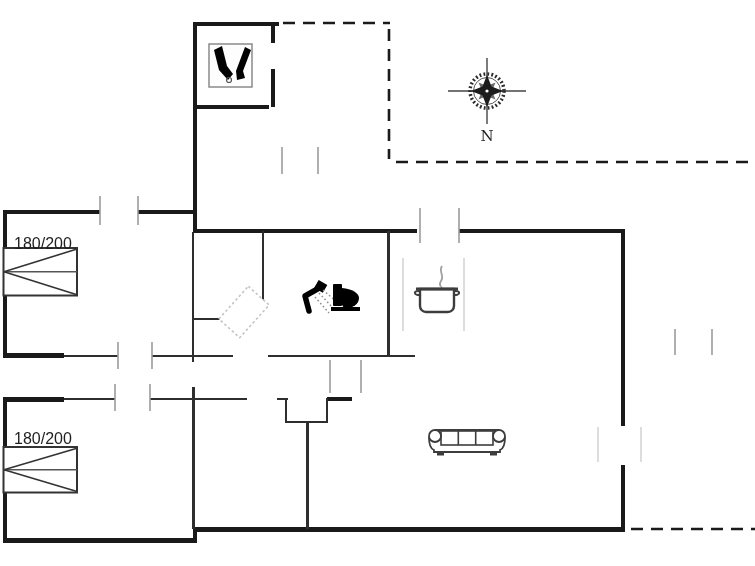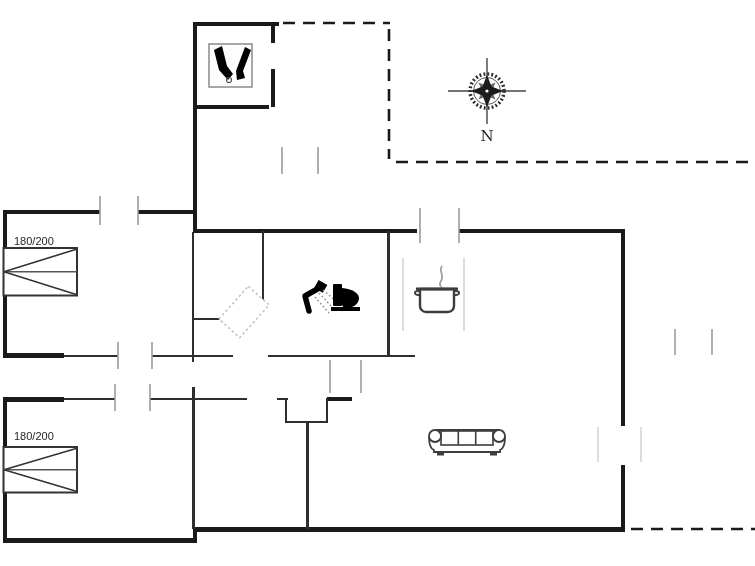--- a/index.html
+++ b/index.html
@@ -12,21 +12,21 @@
   }
   .plan svg{position:absolute;left:0;top:0;}
   .walls line{stroke:var(--wall,#1a1a1a);}
   .thinwalls line{stroke:var(--thinwall,#2e2e2e);}
   .dashes line{stroke:var(--wall,#1a1a1a);stroke-width:2.6;stroke-dasharray:12,8;}
   .ticks line{stroke:var(--tick,#9c9c9c);stroke-width:1.6;}
   .lightticks line{stroke:var(--lighttick,#cfcfcf);stroke-width:1.4;}
   .furn{stroke:var(--furniture,#3d3d3d);fill:none;}
   .lbl{
     position:absolute;color:var(--text,#1f1f1f);
-    font-size:11px;line-height:1;white-space:nowrap;
+    font-size:16px;line-height:1;white-space:nowrap;
   }
   .north{
     position:absolute;color:var(--text,#1f1f1f);
     font-family:"DejaVu Serif",serif;font-size:15px;line-height:1;
     width:18px;text-align:center;
   }
 </style>
 </head>
 <body>
 

